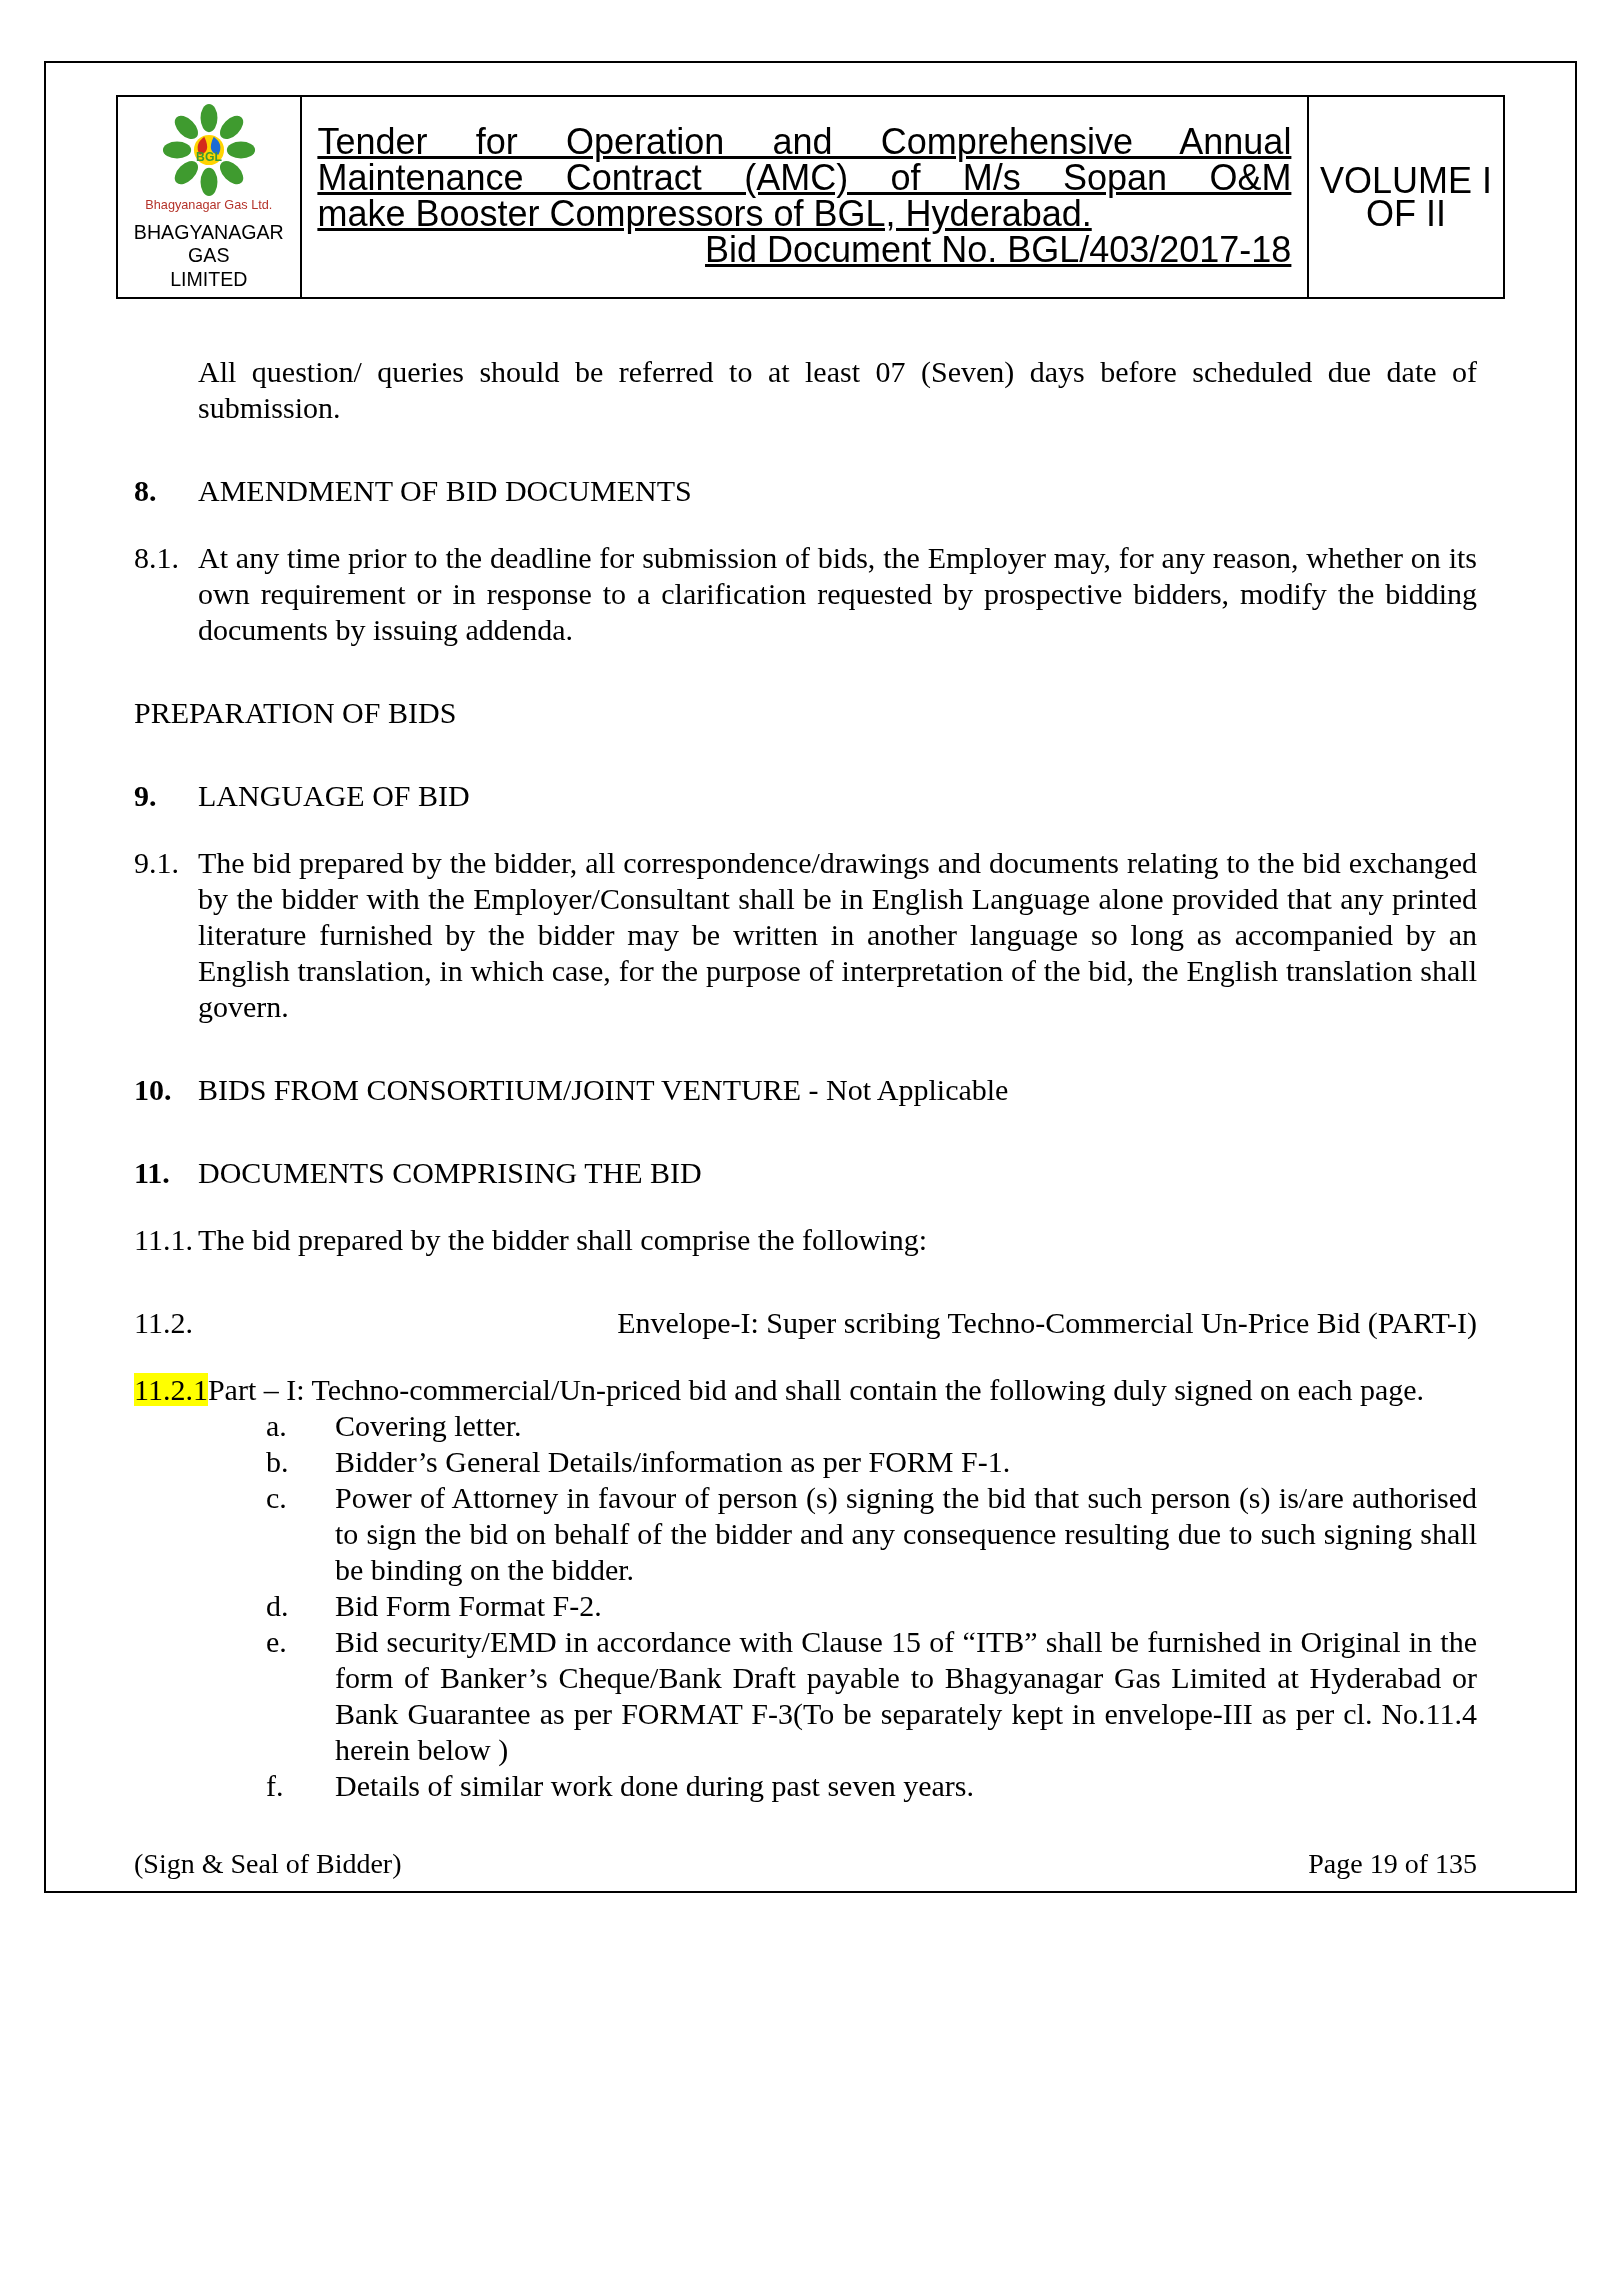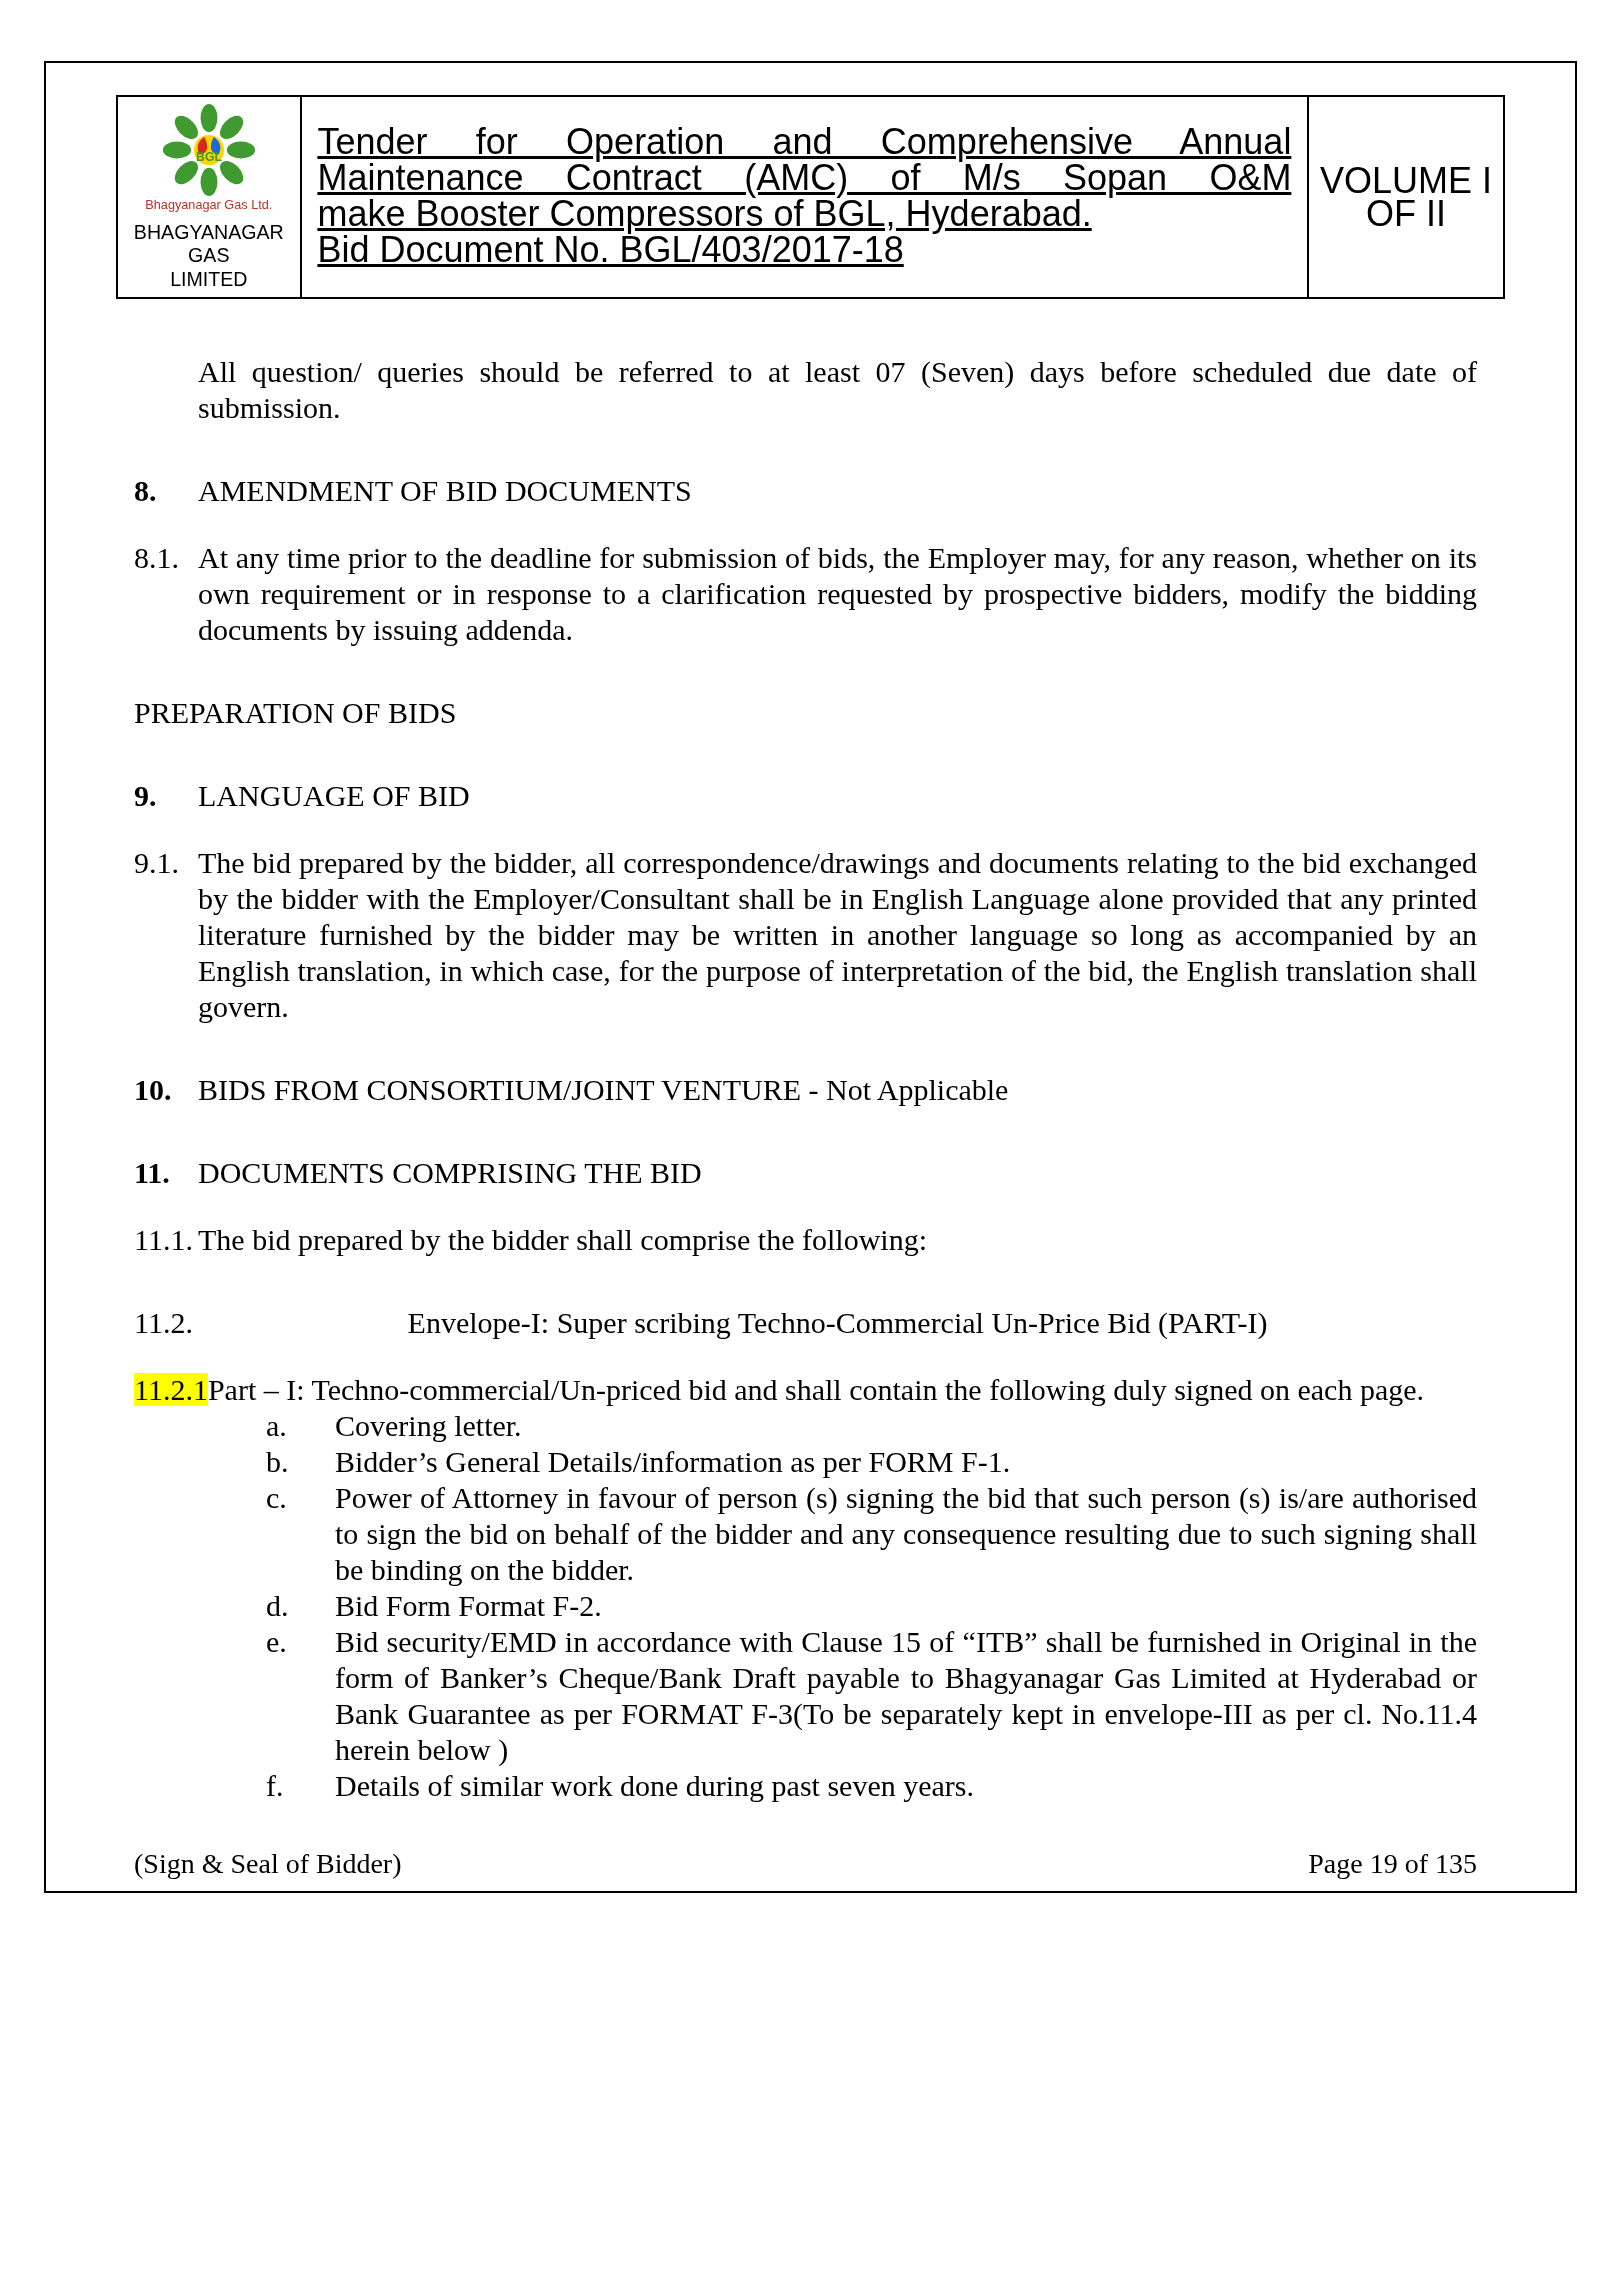--- a/index.html
+++ b/index.html
@@ -11,21 +11,21 @@
   .frame { position:absolute; left:44px; top:61px; right:44px; bottom:55px; border:2.9px solid #000; }
 
   
   .hdr { border-collapse:collapse; margin:32px auto 0 auto; width:1341px; table-layout:fixed; }
   .hdr td { border:2.9px solid #000; vertical-align:middle; }
   .cell-logo { width:174px; text-align:center; padding:5.9px 3.9px; font-family:"Liberation Sans", sans-serif; }
   .cell-title { width:974px; padding:9.8px 15.7px 11.8px 15.7px; font-family:"Liberation Sans", sans-serif; font-size:36px; line-height:36px;text-decoration:underline; }
   .cell-vol { width:192px; text-align:center; font-family:"Liberation Sans", sans-serif; font-size:36px; line-height:33px; }
   .tl { text-align:left; }
   .tl.j { text-align:justify; text-align-last:justify; }
-  .tl.c { text-align:left; }
+  .tl.c { text-align:right; }
   .logo-svg { display:block; margin:0 auto; }
   .org-small { color:var(--c-org_red,#b5332a); font-size:12.7px; line-height:14.7px; margin-top:1px; }
   .org-name { color:#000; font-size:19.6px; line-height:23.5px; margin-top:8px; }
 
   
   .content { padding:55px 98px 0 88px; font-size:30px; line-height:36px; }
   .block { display:flex; margin-top:31px; }
   .block.gap-lg { margin-top:47px; }
   .block .num { flex:0 0 auto; min-width:64px; white-space:nowrap; }
   .block .pt { flex:1 1 auto; text-align:justify; }
@@ -129,21 +129,21 @@
         <span class="pt"><span class="b">DOCUMENTS COMPRISING THE BID</span></span>
       </div>
 
       <div class="block">
         <span class="num">11.1.</span>
         <span class="pt"><span>The bid prepared by the bidder shall comprise the following:</span></span>
       </div>
 
       <div class="block gap-lg">
         <span class="num">11.2.</span>
-        <span class="pt" style="text-align:center"><span class="b">Envelope-I: Super scribing Techno-Commercial Un-Price Bid (PART-I)</span></span>
+        <span class="pt" style="text-align:right"><span class="b">Envelope-I: Super scribing Techno-Commercial Un-Price Bid (PART-I)</span></span>
       </div>
 
       <div class="block">
         <span class="num"><span class="hl">11.2.1</span></span>
         <span class="pt"><span>Part – I: Techno-commercial/Un-priced bid and shall contain the following duly signed on each page.</span></span>
       </div>
 
       <div class="litem">
         <span class="letter">a.</span>
         <span class="pt"><span>Covering letter.</span></span>

